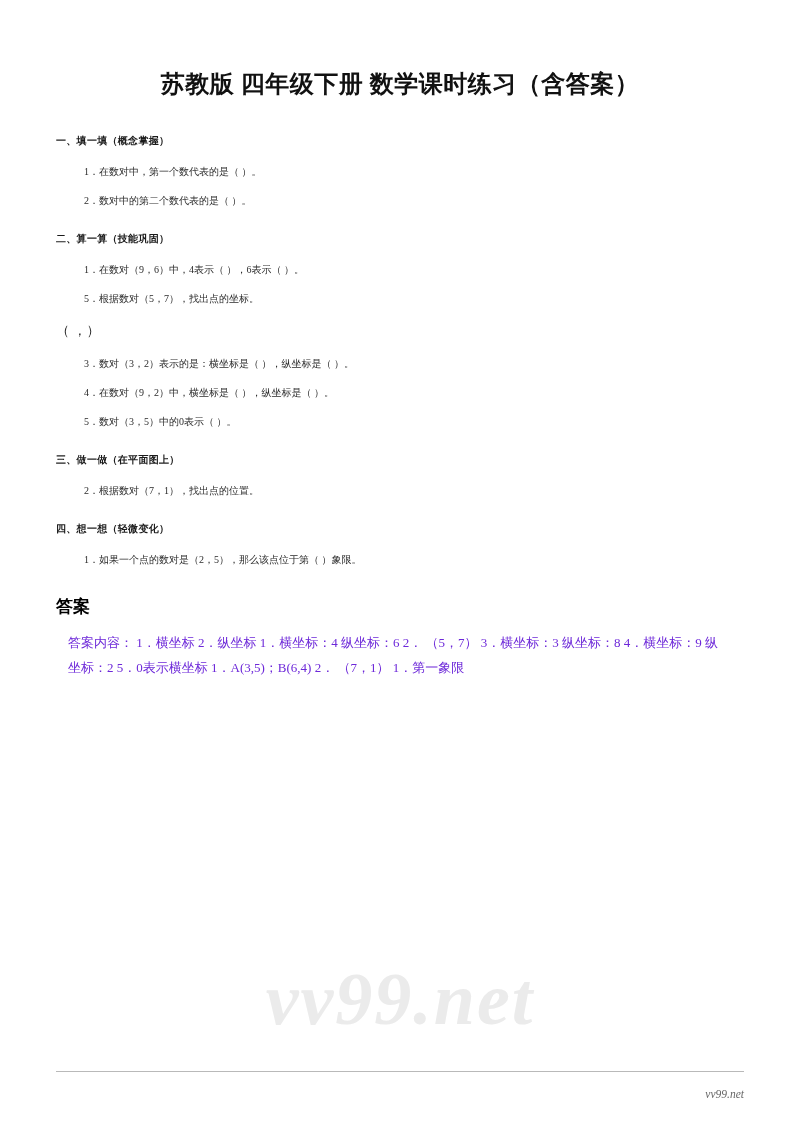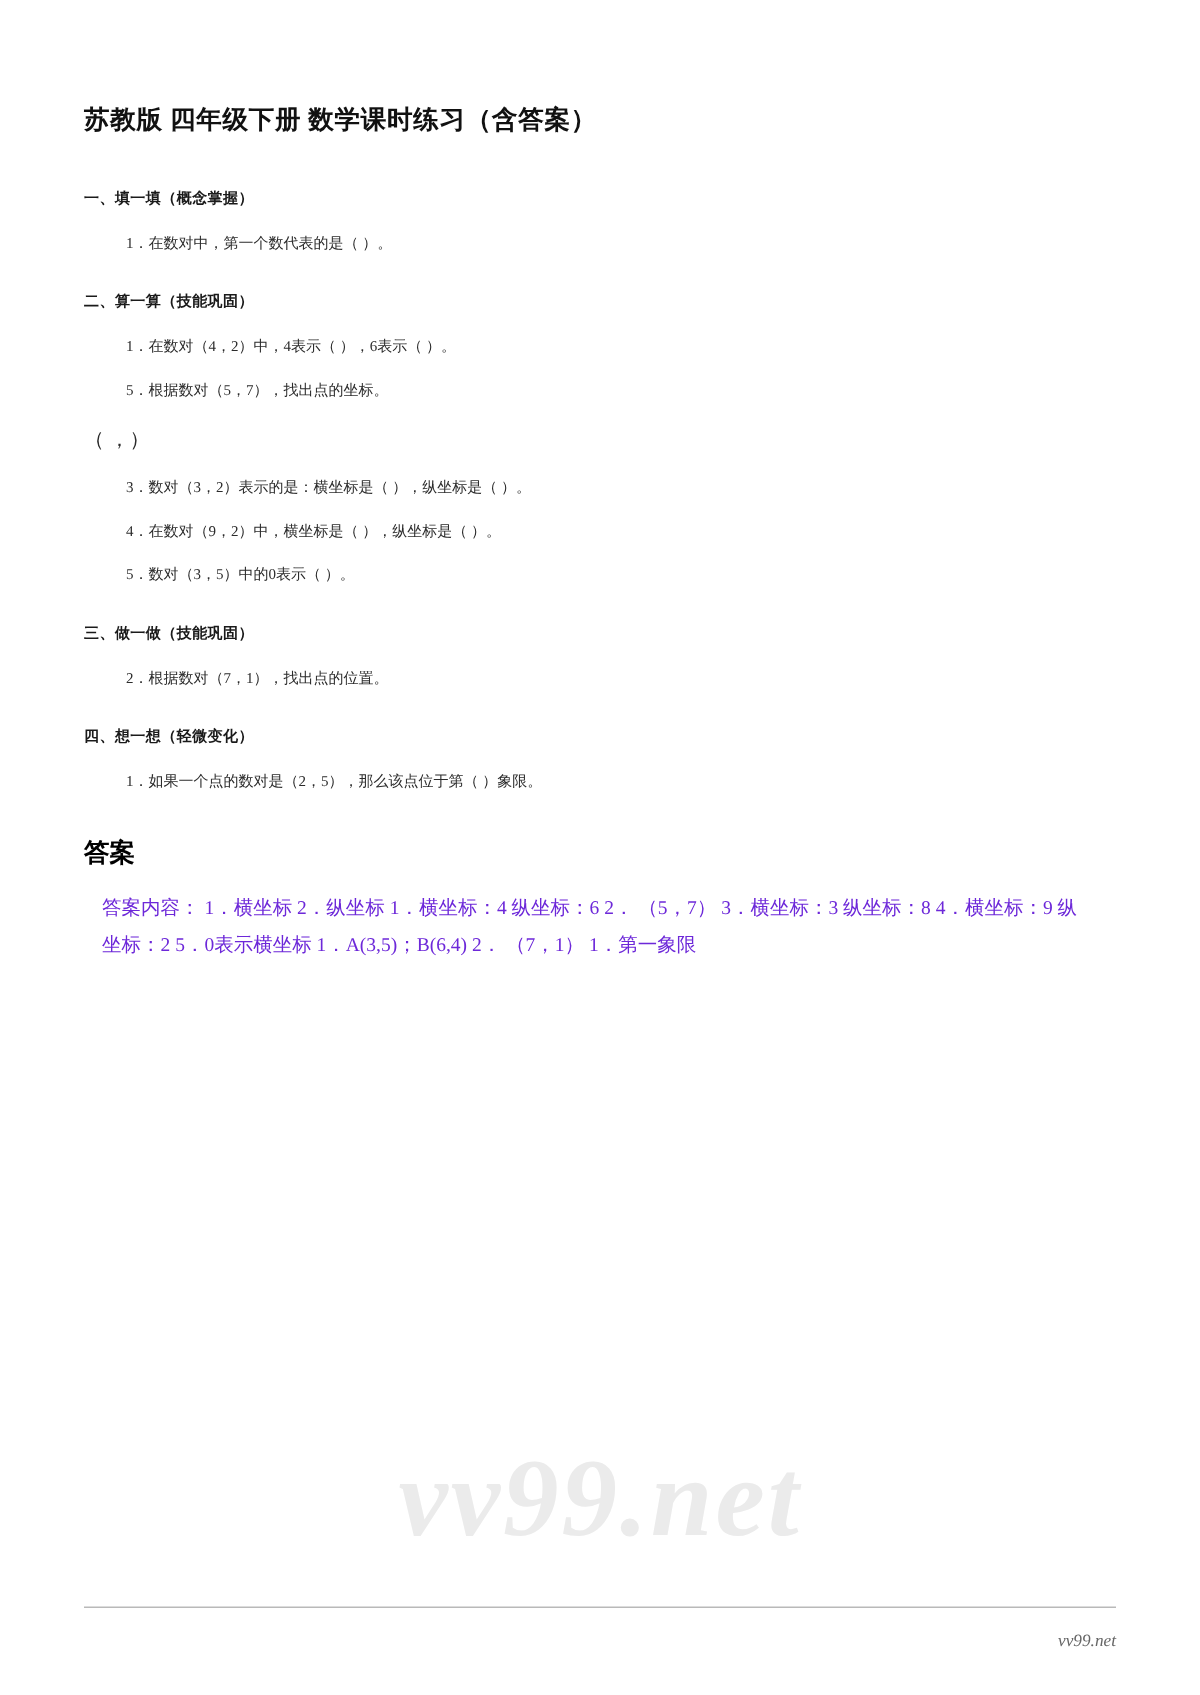--- a/index.html
+++ b/index.html
@@ -16,21 +16,22 @@
     overflow: hidden;
   }
   .page {
     position: relative;
     width: 800px;
     height: 1130px;
     box-sizing: border-box;
     padding: 48px 56px 0 56px;
   }
   .doc-title {
-    font-size: 17px;
+    text-align: center;
+    font-size: 24px;
     font-weight: bold;
     letter-spacing: 0.5px;
     margin: 20px 0 34px 0;
     color: #111;
   }
   .section {
     margin-bottom: 6px;
   }
   .section-heading {
     font-size: 10px;
@@ -105,34 +106,35 @@
 </head>
 <body>
 
 <div class="page">
 
   <h1 class="doc-title">苏教版 四年级下册 数学课时练习（含答案）</h1>
 
   <div class="section">
     <div class="section-heading">一、填一填（概念掌握）</div>
     <p class="q-item">1．在数对中，第一个数代表的是（ ）。</p>
+    <p class="q-item">2．数对中的第二个数代表的是（ ）。</p>
   </div>
 
   <div class="section">
     <div class="section-heading">二、算一算（技能巩固）</div>
-    <p class="q-item">1．在数对（4，2）中，4表示（ ），6表示（ ）。</p>
+    <p class="q-item">1．在数对（9，6）中，4表示（ ），6表示（ ）。</p>
     <p class="q-item">5．根据数对（5，7），找出点的坐标。</p>
     <p class="q-loose">（ ，）</p>
     <p class="q-item">3．数对（3，2）表示的是：横坐标是（ ），纵坐标是（ ）。</p>
     <p class="q-item">4．在数对（9，2）中，横坐标是（ ），纵坐标是（ ）。</p>
     <p class="q-item">5．数对（3，5）中的0表示（ ）。</p>
   </div>
 
   <div class="section">
-    <div class="section-heading">三、做一做（技能巩固）</div>
+    <div class="section-heading">三、做一做（在平面图上）</div>
     <p class="q-item">2．根据数对（7，1），找出点的位置。</p>
   </div>
 
   <div class="section">
     <div class="section-heading">四、想一想（轻微变化）</div>
     <p class="q-item">1．如果一个点的数对是（2，5），那么该点位于第（ ）象限。</p>
   </div>
 
   <div class="section">
     <div class="answers-heading">答案</div>

